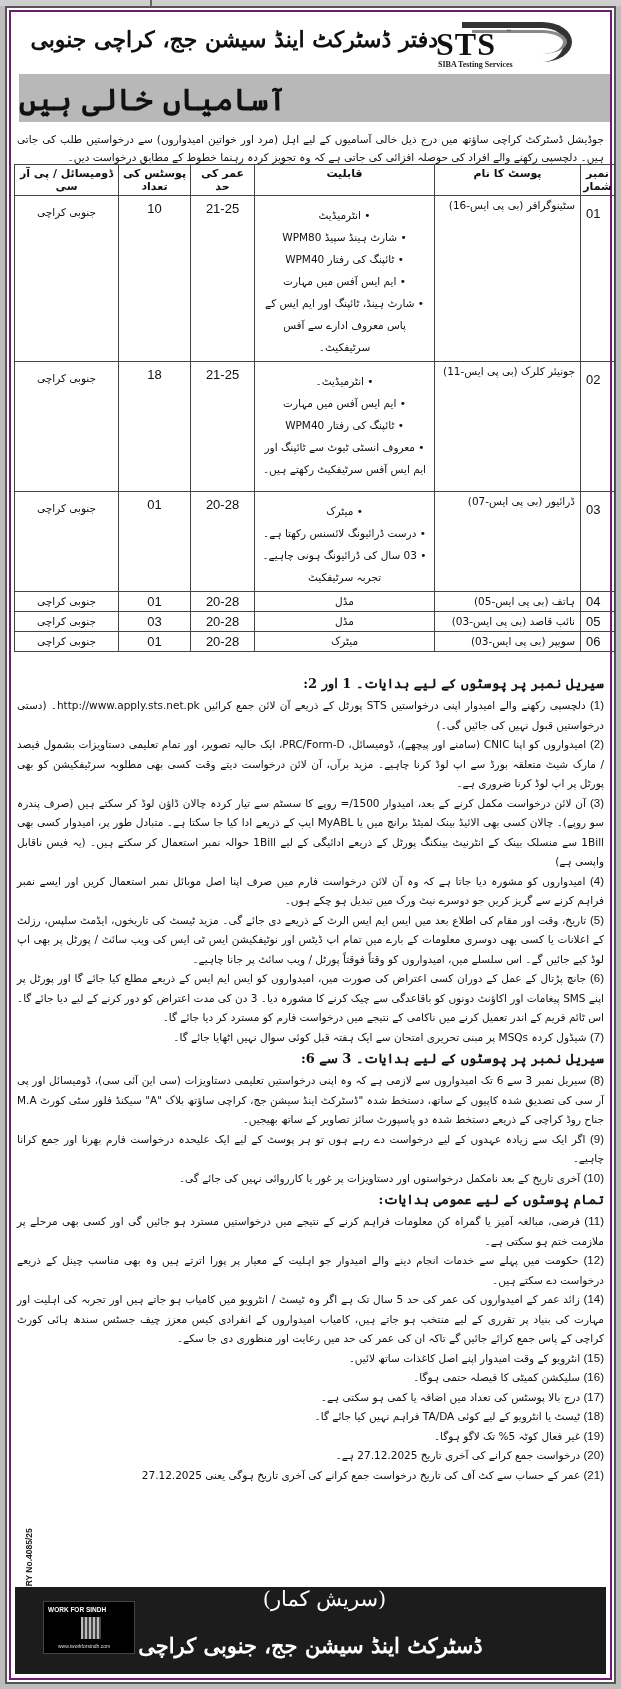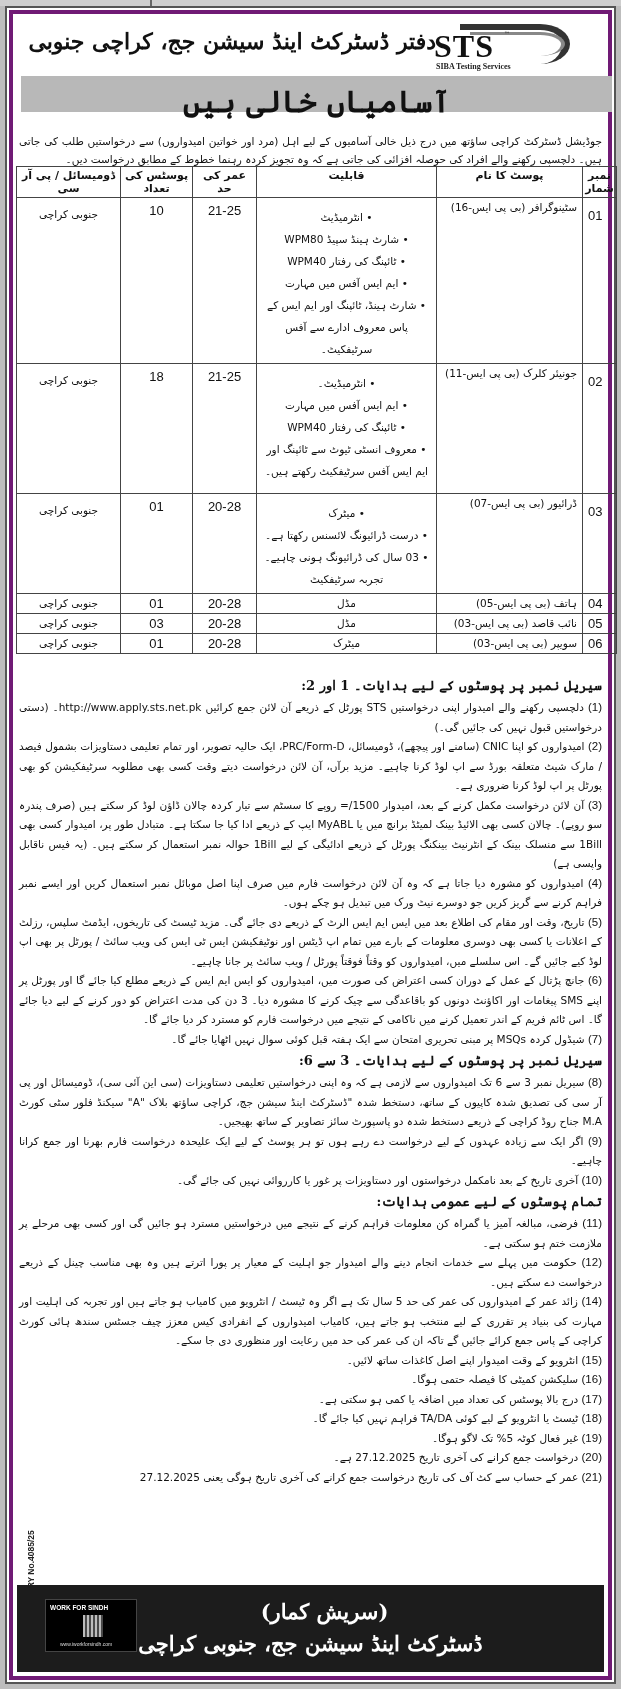--- a/index.html
+++ b/index.html
@@ -1,32 +1,32 @@
 <!DOCTYPE html>
 <html><head>
 <meta charset="utf-8">
 <style>
   * { box-sizing: border-box; margin: 0; padding: 0; }
   html, body { width: 621px; height: 1689px; background: #bdbdbd; overflow: hidden; }
   body { font-family: "DejaVu Sans", sans-serif; color: #111; position: relative; }
   .topstrip { position: absolute; left: 0; top: 0; width: 621px; height: 6px; background: #cfcfcf; }
   .topstrip .seg { position:absolute; left:150px; top:0; width:2px; height:6px; background:#666; }
   .page { position: absolute; left: 5px; top: 6px; width: 611px; height: 1678px; background: #fff; border: 2px solid #555; }
-  .inner { position: absolute; left: 2px; top: 2px; right: 2px; bottom: 2px; border: 4px solid #701a75; }
+  .inner { position: absolute; left: 2px; top: 2px; right: 2px; bottom: 2px; border: 2px solid #701a75; }
 
   .header { position: absolute; left: 0; top: 0; width: 100%; height: 60px; }
   .office-title { position: absolute; right: 172px; top: 14px; font-family: "DejaVu Serif", serif; font-size: 22px; font-weight: bold; direction: rtl; }
   .logo { position: absolute; right: 28px; top: 8px; width: 150px; height: 52px; margin-left: 24px; }
   .logo .swoosh { position: absolute; left: 30px; top: 2px; width: 110px; height: 40px; border-top: 6px solid #333; border-right: 8px solid #333; border-radius: 0 60px 60px 0 / 0 40px 40px 0; }
   .logo .swoosh2 { position: absolute; left: 40px; top: 10px; width: 95px; height: 24px; border-top: 3px solid #888; border-right: 4px solid #888; border-radius: 0 50px 50px 0 / 0 24px 24px 0; }
   .logo .sts { position: absolute; left: 4px; top: 6px; font-family: "Liberation Serif", serif; font-size: 32px; font-weight: bold; color: #111; letter-spacing: 1px; }
   .logo .tm { position: absolute; left: 74px; top: 8px; font-size: 6px; }
   .logo .sub { position: absolute; left: 6px; top: 40px; font-family: "Liberation Serif", serif; font-size: 8px; font-weight: bold; color: #222; white-space: nowrap; }
 
-  .banner { position: absolute; left: 8px; top: 62px; width: 591px; height: 36px; background: #b8b8b8; text-align: center; }
+  .banner { position: absolute; left: 8px; top: 62px; width: 591px; height: 48px; background: #b8b8b8; }
   .banner span { display: inline-block; font-family: "DejaVu Serif", serif; font-size: 30px; font-weight: bold; line-height: 52px; direction: rtl; }
 
   .intro { position: absolute; left: 6px; right: 6px; top: 118px; font-size: 10.5px; line-height: 18px; direction: rtl; text-align: justify; }
 
   table.posts { position: absolute; left: 3px; top: 152px; width: 601px; border-collapse: collapse; direction: rtl; font-size: 10px; }
   table.posts th, table.posts td { border: 1px solid #444; vertical-align: top; padding: 3px 5px; }
   table.posts th { font-weight: bold; font-size: 11px; height: 20px; text-align: center; padding: 2px; }
   table.posts td.num { width: 34px; text-align: left; font-family: "Liberation Sans", sans-serif; font-size: 13px; padding-top: 10px; }
   table.posts td.post { width: 146px; text-align: right; font-size: 10.5px; }
   table.posts td.qual { width: 180px; text-align: center; font-size: 10.5px; padding-top: 8px; }
@@ -40,21 +40,21 @@
 
   .instructions { position: absolute; left: 6px; right: 6px; top: 660px; direction: rtl; font-size: 10.5px; line-height: 19.5px; text-align: justify; }
   .inst-heading { font-family: "DejaVu Serif", serif; font-weight: bold; font-size: 13px; line-height: 24px; }
   .inst-item { display: block; }
   .inst-item .n { font-family: "Liberation Sans", sans-serif; font-size: 11.5px; }
 
   .sidecode { position: absolute; left: 10px; top: 1500px; width: 14px; height: 100px; }
   .sidecode span { position: absolute; left: -42px; top: 42px; width: 100px; transform: rotate(-90deg); font-family: "Liberation Sans", sans-serif; font-size: 8.5px; font-weight: bold; white-space: nowrap; color: #222; }
 
   .footer { position: absolute; left: 4px; right: 4px; bottom: 4px; height: 87px; background: #1c1c1c; color: #fff; }
-  .footer .name { position: absolute; left: 0; right: 0; top: 14px; text-align: center; font-family: "DejaVu Serif", serif; font-size: 21px; font-weight: bold; direction: rtl; margin-left: 28px; }
+  .footer .name { position: absolute; left: 0; right: 0; top: 0; text-align: center; font-family: "DejaVu Serif", serif; font-size: 21px; font-weight: normal; direction: rtl; margin-left: 28px; }
   .footer .desig { position: absolute; left: 0; right: 0; top: 46px; text-align: center; font-family: "DejaVu Serif", serif; font-size: 21px; font-weight: bold; direction: rtl; }
   .wfs { position: absolute; left: 28px; top: 14px; width: 92px; height: 53px; background: #000; border: 1px solid #444; }
   .wfs .t { position: absolute; left: 4px; top: 4px; font-family: "Liberation Sans", sans-serif; font-size: 6.5px; font-weight: bold; color: #fff; white-space: nowrap; }
   .wfs .qr { position: absolute; left: 37px; top: 15px; width: 20px; height: 22px; background:
       repeating-linear-gradient(90deg, #ddd 0 2px, #555 2px 4px),
       #999; opacity: .85; }
   .wfs .u { position: absolute; left: 14px; top: 41px; font-family: "Liberation Sans", sans-serif; font-size: 5px; color: #ddd; white-space: nowrap; }
 </style>
 </head>
 <body>

